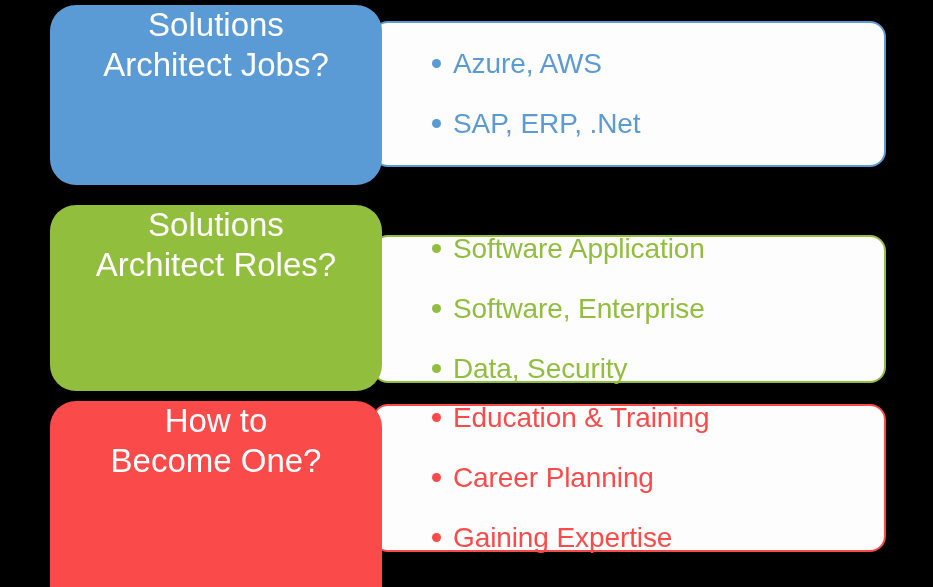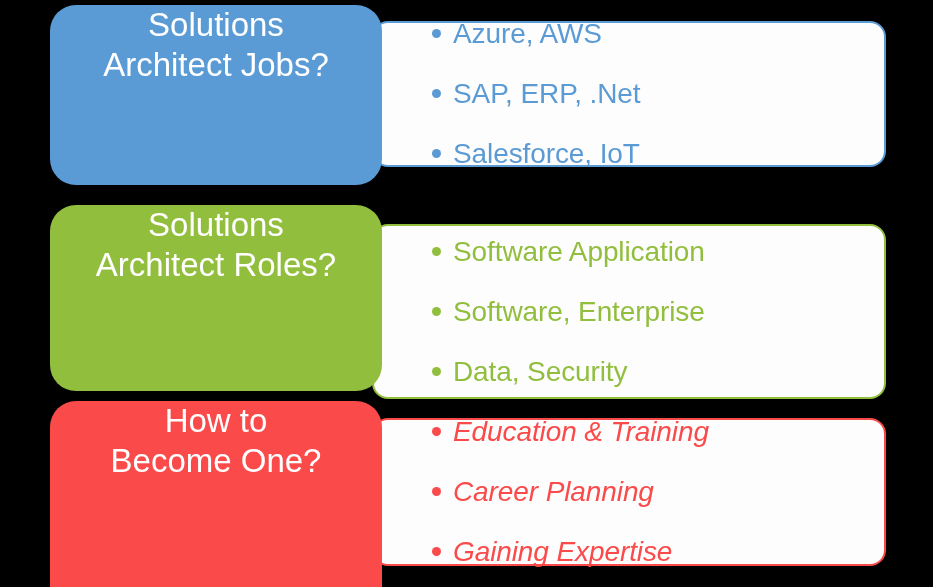--- a/index.html
+++ b/index.html
@@ -41,22 +41,22 @@
     border-style: solid;
     border-width: 2px;
     border-radius: 16px;
     box-sizing: border-box;
     display: flex;
     flex-direction: column;
     justify-content: center;
     padding: 6px 0 6px 46px;
   }
   .row-1 .panel { top: 21px; height: 146px; border-color: #5B9BD5; }
-  .row-2 .panel { top: 28px; height: 175px; border-color: #92BE3E; }
-  .row-3 .panel { top: 22px; height: 148px; border-color: #FB4A4A; font-style: italic; }
+  .row-2 .panel { top: 39px; height: 148px; border-color: #92BE3E; }
+  .row-3 .panel { top: 8px; height: 148px; border-color: #FB4A4A; }
 
   .bullet-row {
     display: flex;
     align-items: baseline;
     line-height: 1.0;
     margin: 12px;
     padding: 4px 0;
     white-space: nowrap;
   }
   .bullet-dot {
@@ -112,24 +112,20 @@
 
     <div class="panel">
       <div class="bullet-row">
         <span class="bullet-dot"></span>
         <span class="bullet-text">Azure, AWS</span>
       </div>
       <div class="bullet-row">
         <span class="bullet-dot"></span>
         <span class="bullet-text">SAP, ERP, .Net</span>
       </div>
-      <div class="bullet-row">
-        <span class="bullet-dot"></span>
-        <span class="bullet-text">Salesforce, IoT</span>
-      </div>
     </div>
 
     <div class="tab">
       <span>
         <span class="tab-label">Solutions</span>
         <span class="tab-label">Architect Jobs?</span>
       </span>
     </div>
 
   </div>

